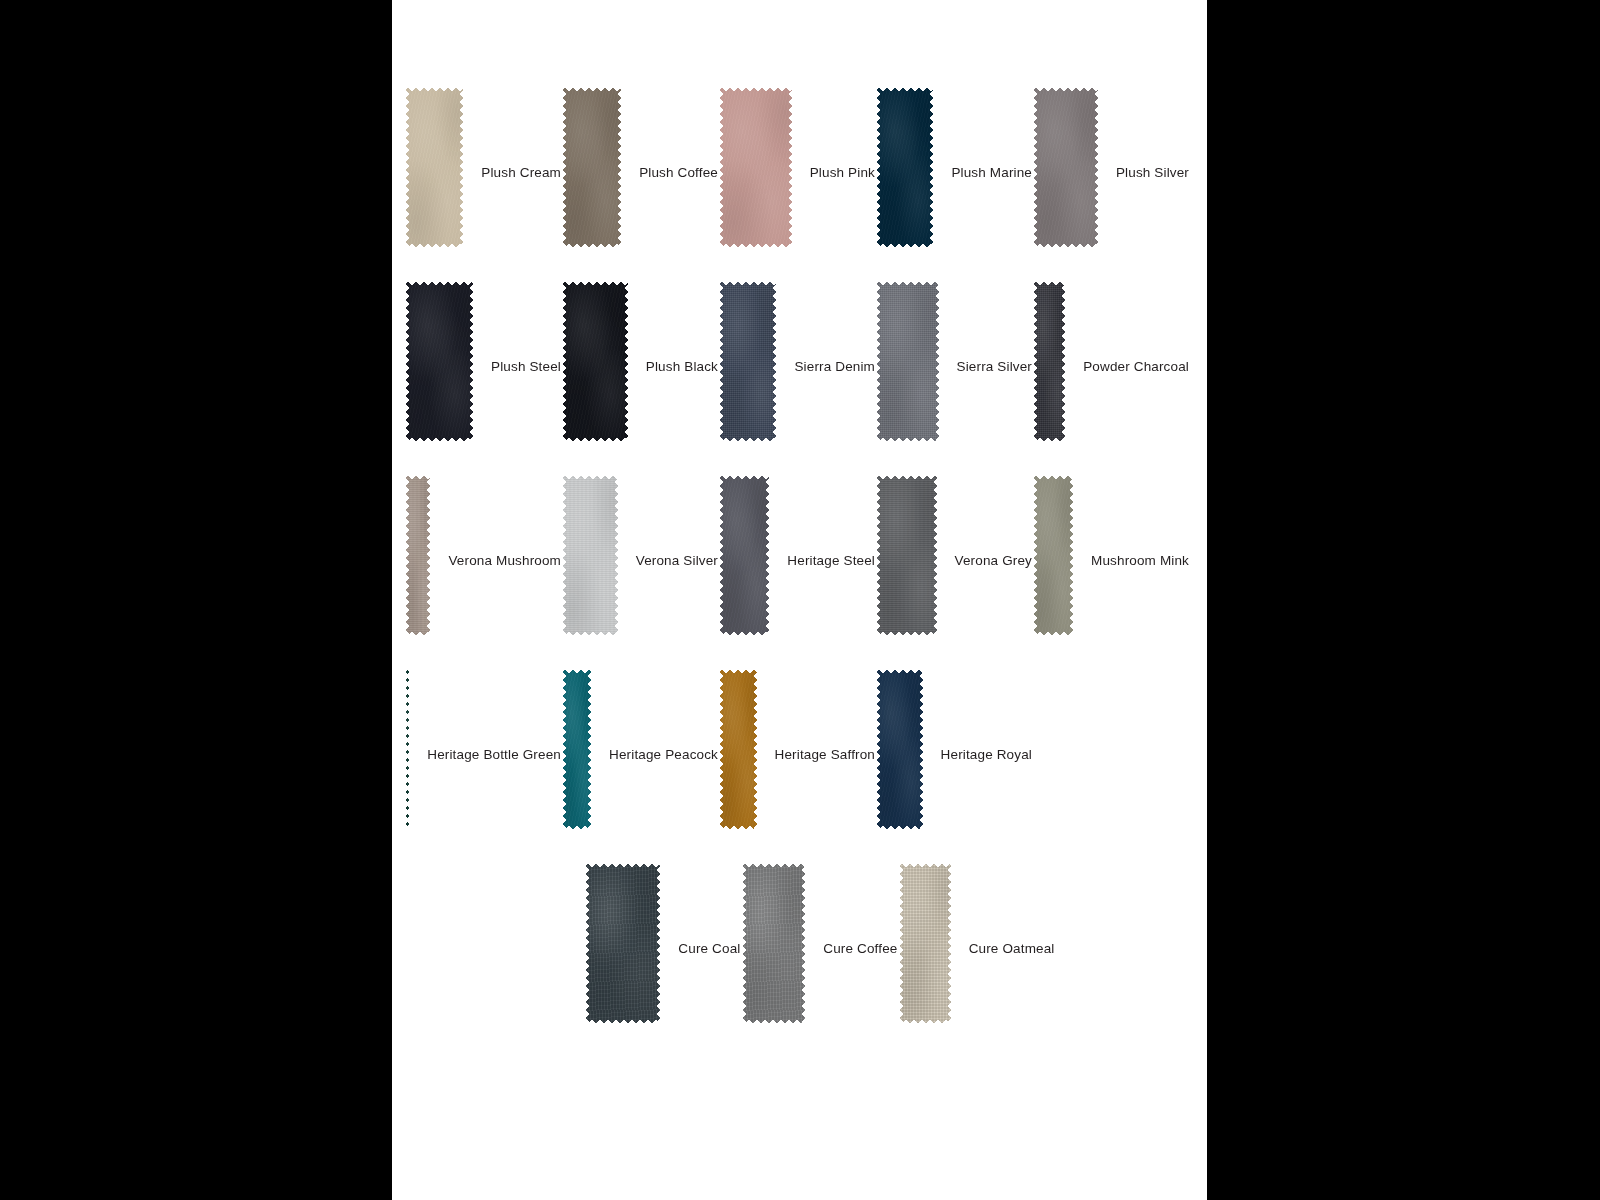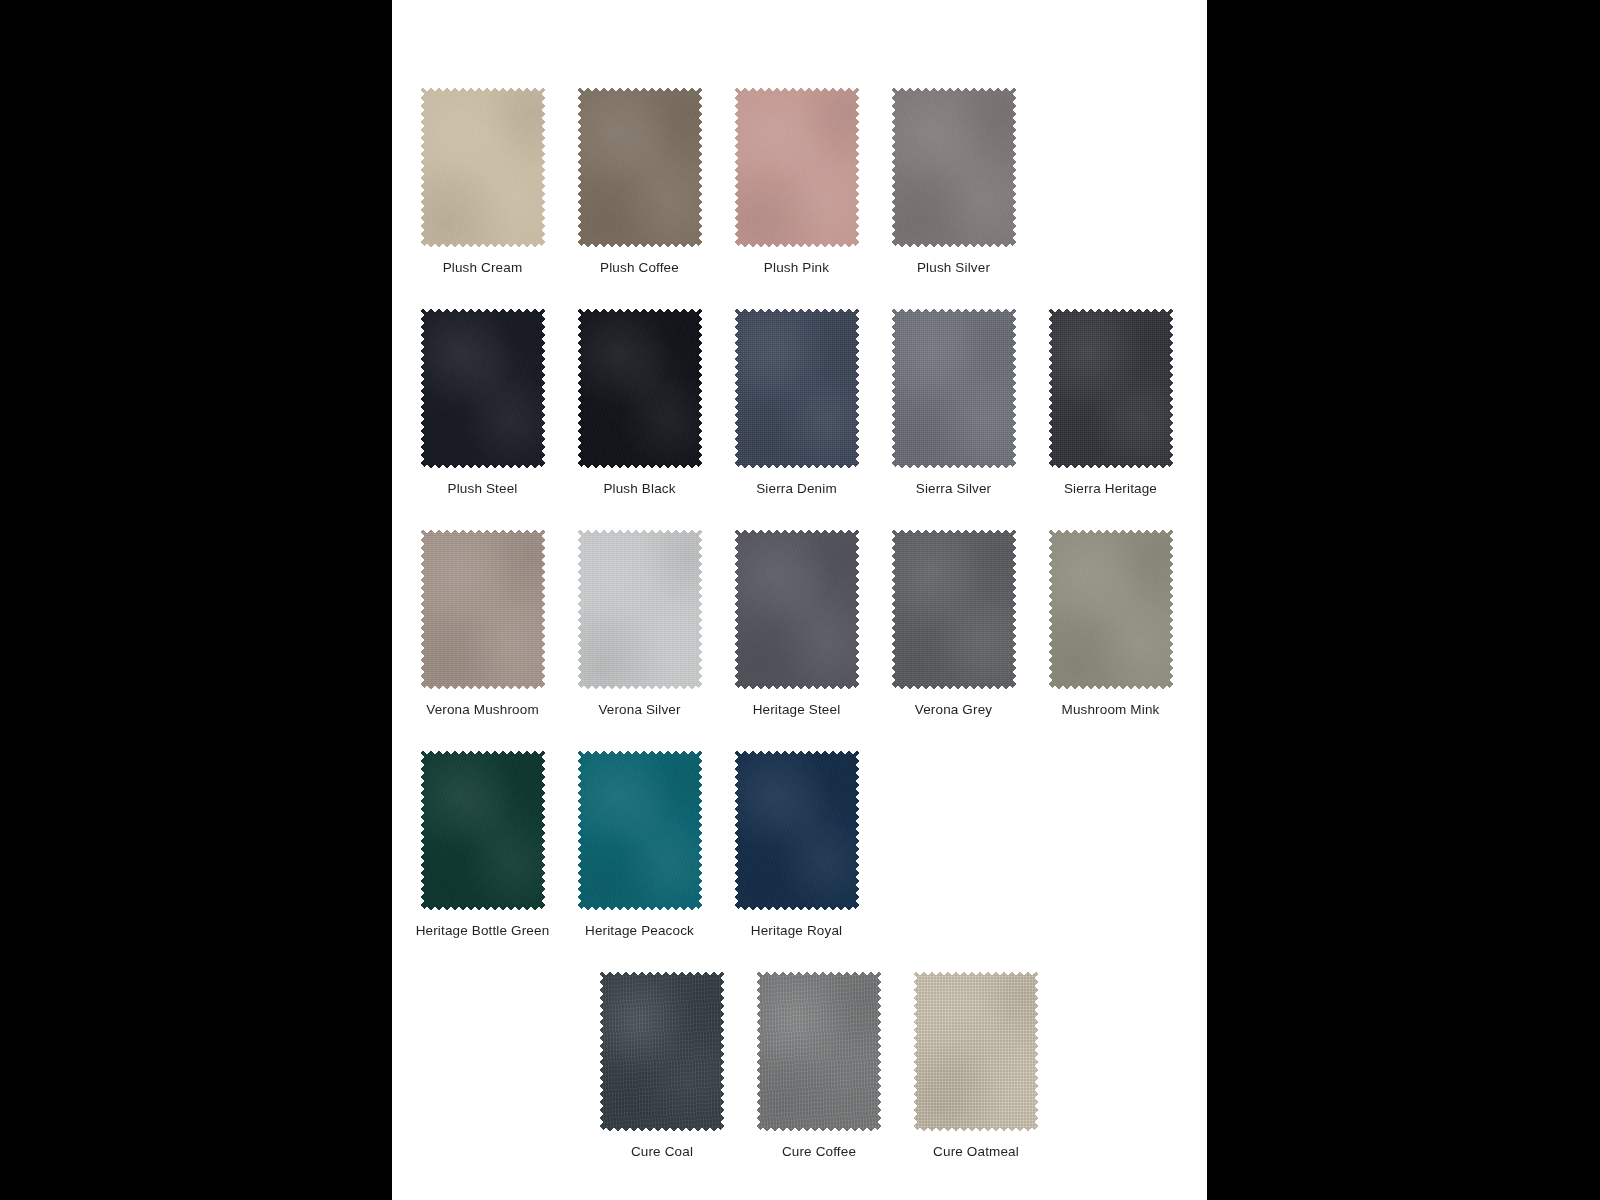--- a/index.html
+++ b/index.html
@@ -38,22 +38,23 @@
 
   .swatch-row.centered {
     justify-content: center;
     padding-left: 0px;
     margin-left: 39px;
   }
 
   .swatch-cell {
     width: 157px;
     display: flex;
-    flex-direction: column;
+    flex-direction: row;
     align-items: center;
+    gap: 16px;
   }
 
   
   .swatch-clip {
     position: relative;
     width: 128px;
     height: 163px;
     overflow: hidden;
   }
 
@@ -202,20 +203,32 @@
             <div class="chip-tex"></div>
             <div class="edge edge-top"></div>
             <div class="edge edge-bottom"></div>
             <div class="edge edge-left"></div>
             <div class="edge edge-right"></div>
           </div>
           <div class="swatch-label">Plush Pink</div>
         </div>
         <div class="swatch-cell">
           <div class="swatch-clip tex-velvet">
+            <div class="chip-base" style="background: rgb(5, 40, 60);"></div>
+            <div class="chip-shade"></div>
+            <div class="chip-tex"></div>
+            <div class="edge edge-top"></div>
+            <div class="edge edge-bottom"></div>
+            <div class="edge edge-left"></div>
+            <div class="edge edge-right"></div>
+          </div>
+          <div class="swatch-label">Plush Marine</div>
+        </div>
+        <div class="swatch-cell">
+          <div class="swatch-clip tex-velvet">
             <div class="chip-base" style="background: rgb(128, 121, 122);"></div>
             <div class="chip-shade"></div>
             <div class="chip-tex"></div>
             <div class="edge edge-top"></div>
             <div class="edge edge-bottom"></div>
             <div class="edge edge-left"></div>
             <div class="edge edge-right"></div>
           </div>
           <div class="swatch-label">Plush Silver</div>
         </div>
@@ -273,21 +286,21 @@
         <div class="swatch-cell">
           <div class="swatch-clip tex-weave">
             <div class="chip-base" style="background: rgb(50, 51, 58);"></div>
             <div class="chip-shade"></div>
             <div class="chip-tex"></div>
             <div class="edge edge-top"></div>
             <div class="edge edge-bottom"></div>
             <div class="edge edge-left"></div>
             <div class="edge edge-right"></div>
           </div>
-          <div class="swatch-label">Sierra Heritage</div>
+          <div class="swatch-label">Powder Charcoal</div>
         </div>
       </div>
       <div class="row-gap"></div>
       <div class="swatch-row">
         <div class="swatch-cell">
           <div class="swatch-clip tex-rib">
             <div class="chip-base" style="background: rgb(163, 148, 138);"></div>
             <div class="chip-shade"></div>
             <div class="chip-tex"></div>
             <div class="edge edge-top"></div>
@@ -367,20 +380,32 @@
             <div class="chip-tex"></div>
             <div class="edge edge-top"></div>
             <div class="edge edge-bottom"></div>
             <div class="edge edge-left"></div>
             <div class="edge edge-right"></div>
           </div>
           <div class="swatch-label">Heritage Peacock</div>
         </div>
         <div class="swatch-cell">
           <div class="swatch-clip tex-velvet">
+            <div class="chip-base" style="background: rgb(167, 112, 26);"></div>
+            <div class="chip-shade"></div>
+            <div class="chip-tex"></div>
+            <div class="edge edge-top"></div>
+            <div class="edge edge-bottom"></div>
+            <div class="edge edge-left"></div>
+            <div class="edge edge-right"></div>
+          </div>
+          <div class="swatch-label">Heritage Saffron</div>
+        </div>
+        <div class="swatch-cell">
+          <div class="swatch-clip tex-velvet">
             <div class="chip-base" style="background: rgb(23, 48, 75);"></div>
             <div class="chip-shade"></div>
             <div class="chip-tex"></div>
             <div class="edge edge-top"></div>
             <div class="edge edge-bottom"></div>
             <div class="edge edge-left"></div>
             <div class="edge edge-right"></div>
           </div>
           <div class="swatch-label">Heritage Royal</div>
         </div>

